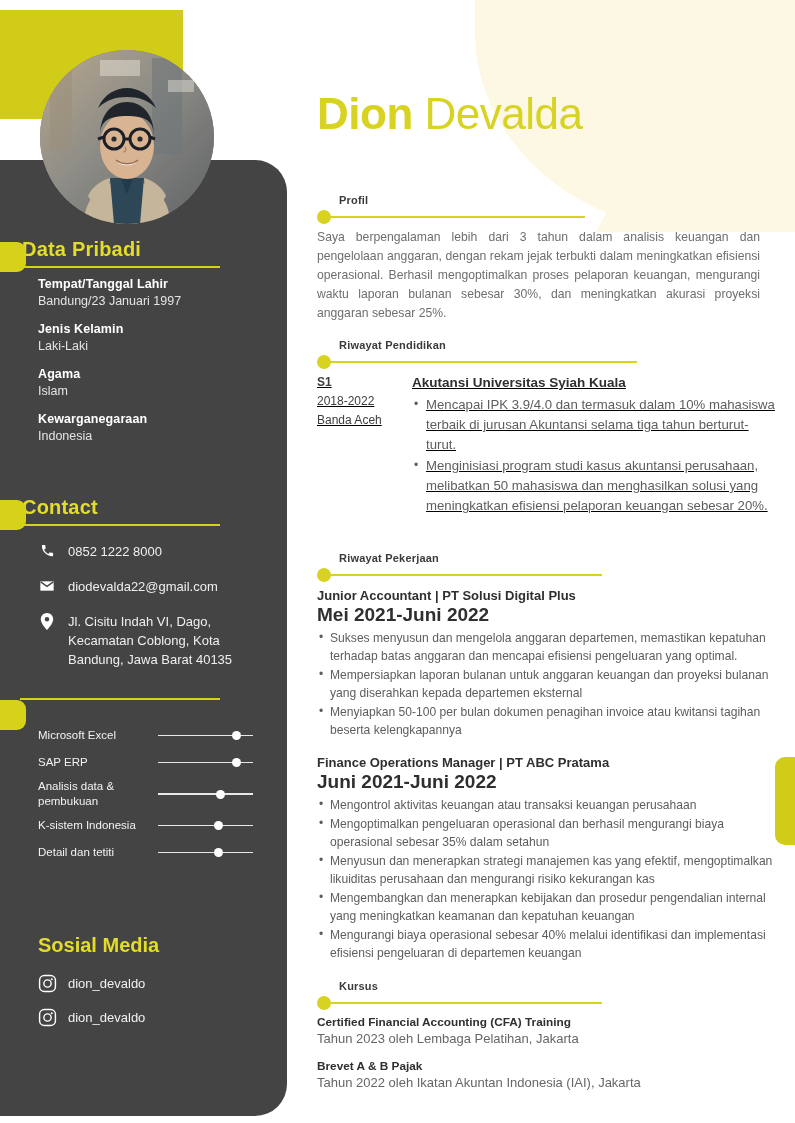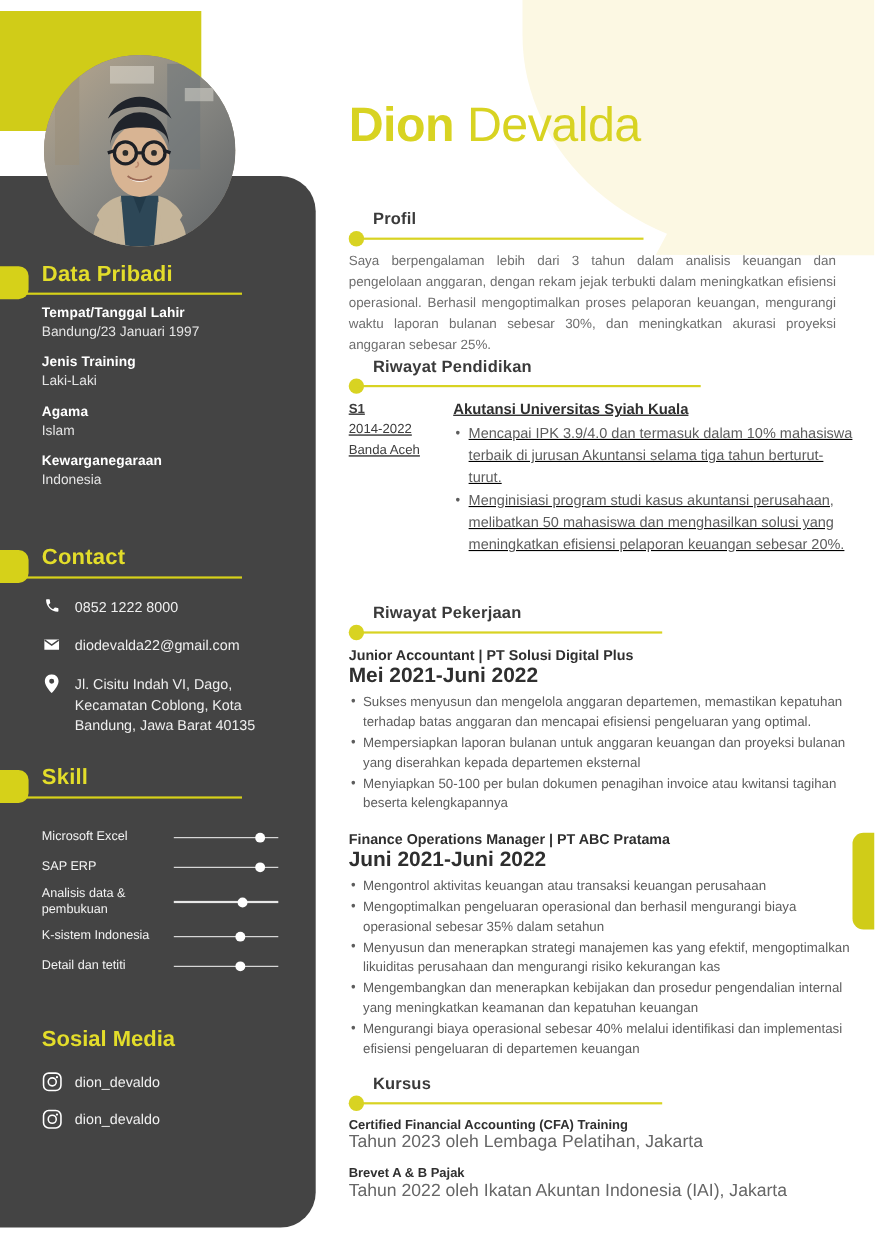--- a/index.html
+++ b/index.html
@@ -66,21 +66,21 @@
   .s-head { position: relative; margin: 0 0 0 0; }
   .s-head .tab {
     position: absolute; left: 0; top: 6px;
     width: 26px; height: 30px;
     background: #d6d119;
     border-top-right-radius: 9px;
     border-bottom-right-radius: 9px;
   }
   .s-head .txt {
     display: block;
-    margin-left: 38px;
+    margin-left: 22px;
     color: #e3dd2a;
     font-size: 20px;
     font-weight: bold;
     letter-spacing: .2px;
     line-height: 26px;
   }
   .s-head .rule {
     position: absolute; left: 20px; bottom: -6px;
     width: 200px; height: 2px;
     background: #d6d119;
@@ -158,21 +158,21 @@
   .name span { font-weight: normal; }
 
   .m-head { position: relative; margin-bottom: 16px; }
   .m-head .dot {
     position: absolute; left: 0; top: 22px;
     width: 14px; height: 14px; border-radius: 50%;
     background: #d8d322;
   }
   .m-head .txt {
     display: block; margin-left: 22px;
-    color: #3a3a3a; font-size: 15px; font-weight: bold;
+    color: #3a3a3a; font-size: 11px; font-weight: bold;
     line-height: 24px; letter-spacing: .2px;
   }
   .m-head .rule {
     position: absolute; left: 8px; top: 28px;
     height: 2px; background: #d8d322;
   }
 
   .profil-text {
     color: #6e6e6e; font-size: 12.2px; line-height: 19px;
     text-align: justify; width: 443px;
@@ -210,21 +210,21 @@
     color: #2f2f2f; font-size: 19px; font-weight: bold; line-height: 19px;
     margin-bottom: 5px;
   }
   ul.job-b li { font-size: 12.1px; line-height: 18px; padding-left: 13px; }
 
   .course { margin-bottom: 11px; }
   .course-title {
     color: #2f2f2f; font-size: 11.8px; font-weight: bold; line-height: 17px;
   }
   .course-sub {
-    color: #666666; font-size: 16px; line-height: 16px;
+    color: #666666; font-size: 13px; line-height: 16px;
   }
 </style>
 </head>
 <body>
 
 <div id="page">
 
   <div class="deco-cream-blob"></div>
   <div class="deco-cream-blob2"></div>
   <div class="deco-yellow-top"></div>
@@ -270,21 +270,21 @@
       <div class="tab"></div>
       <span class="txt">Data Pribadi</span>
       <div class="rule"></div>
     </div>
     <div class="pd-block">
       <div class="pd-item">
         <div class="pd-label">Tempat/Tanggal Lahir</div>
         <div class="pd-value">Bandung/23 Januari 1997</div>
       </div>
       <div class="pd-item">
-        <div class="pd-label">Jenis Training</div>
+        <div class="pd-label">Jenis Kelamin</div>
         <div class="pd-value">Laki-Laki</div>
       </div>
       <div class="pd-item">
         <div class="pd-label">Agama</div>
         <div class="pd-value">Islam</div>
       </div>
       <div class="pd-item">
         <div class="pd-label">Kewarganegaraan</div>
         <div class="pd-value">Indonesia</div>
       </div>
@@ -321,21 +321,20 @@
             <path d="M12 0C5.9 0 1 4.9 1 11c0 8 11 19 11 19s11-11 11-19c0-6.1-4.9-11-11-11zm0 15a4 4 0 110-8 4 4 0 010 8z"></path>
           </svg>
       </span>
       <span class="ct-text">Jl. Cisitu Indah VI, Dago, Kecamatan Coblong, Kota Bandung, Jawa Barat 40135</span>
     </div>
   </div>
 
   <div class="sb-inner" style="top:694px">
     <div class="s-head">
       <div class="tab"></div>
-      <span class="txt">Skill</span>
       <div class="rule"></div>
     </div>
     <div style="height:28px"></div>
     <div class="sk-row">
       <span class="sk-name">Microsoft Excel</span>
       <span class="sk-bar">
         <span class="track"></span>
         <span class="knob" style="left:74px"></span>
       </span>
     </div>
@@ -400,30 +399,30 @@
 
   <div class="main" style="top:188px">
     <div class="m-head">
       <div class="dot"></div>
       <span class="txt">Profil</span>
       <div class="rule" style="width:260px"></div>
     </div>
     <div class="profil-text">Saya berpengalaman lebih dari 3 tahun dalam analisis keuangan dan pengelolaan anggaran, dengan rekam jejak terbukti dalam meningkatkan efisiensi operasional. Berhasil mengoptimalkan proses pelaporan keuangan, mengurangi waktu laporan bulanan sebesar 30%, dan meningkatkan akurasi proyeksi anggaran sebesar 25%.</div>
   </div>
 
-  <div class="main" style="top:322px">
+  <div class="main" style="top:333px">
     <div class="m-head">
       <div class="dot"></div>
       <span class="txt">Riwayat Pendidikan</span>
       <div class="rule" style="width:312px"></div>
     </div>
     <div class="edu-grid">
       <div class="edu-left">
         <div class="lv">S1</div>
-        <div>2014-2022</div>
+        <div>2018-2022</div>
         <div>Banda Aceh</div>
       </div>
       <div class="edu-right">
         <div class="edu-title">Akutansi Universitas Syiah Kuala</div>
         <ul class="bullets big">
           <li>Mencapai IPK 3.9/4.0 dan termasuk dalam 10% mahasiswa terbaik di jurusan Akuntansi selama tiga tahun berturut-turut.</li>
           <li>Menginisiasi program studi kasus akuntansi perusahaan, melibatkan 50 mahasiswa dan menghasilkan solusi yang meningkatkan efisiensi pelaporan keuangan sebesar 20%.</li>
         </ul>
       </div>
     </div>

